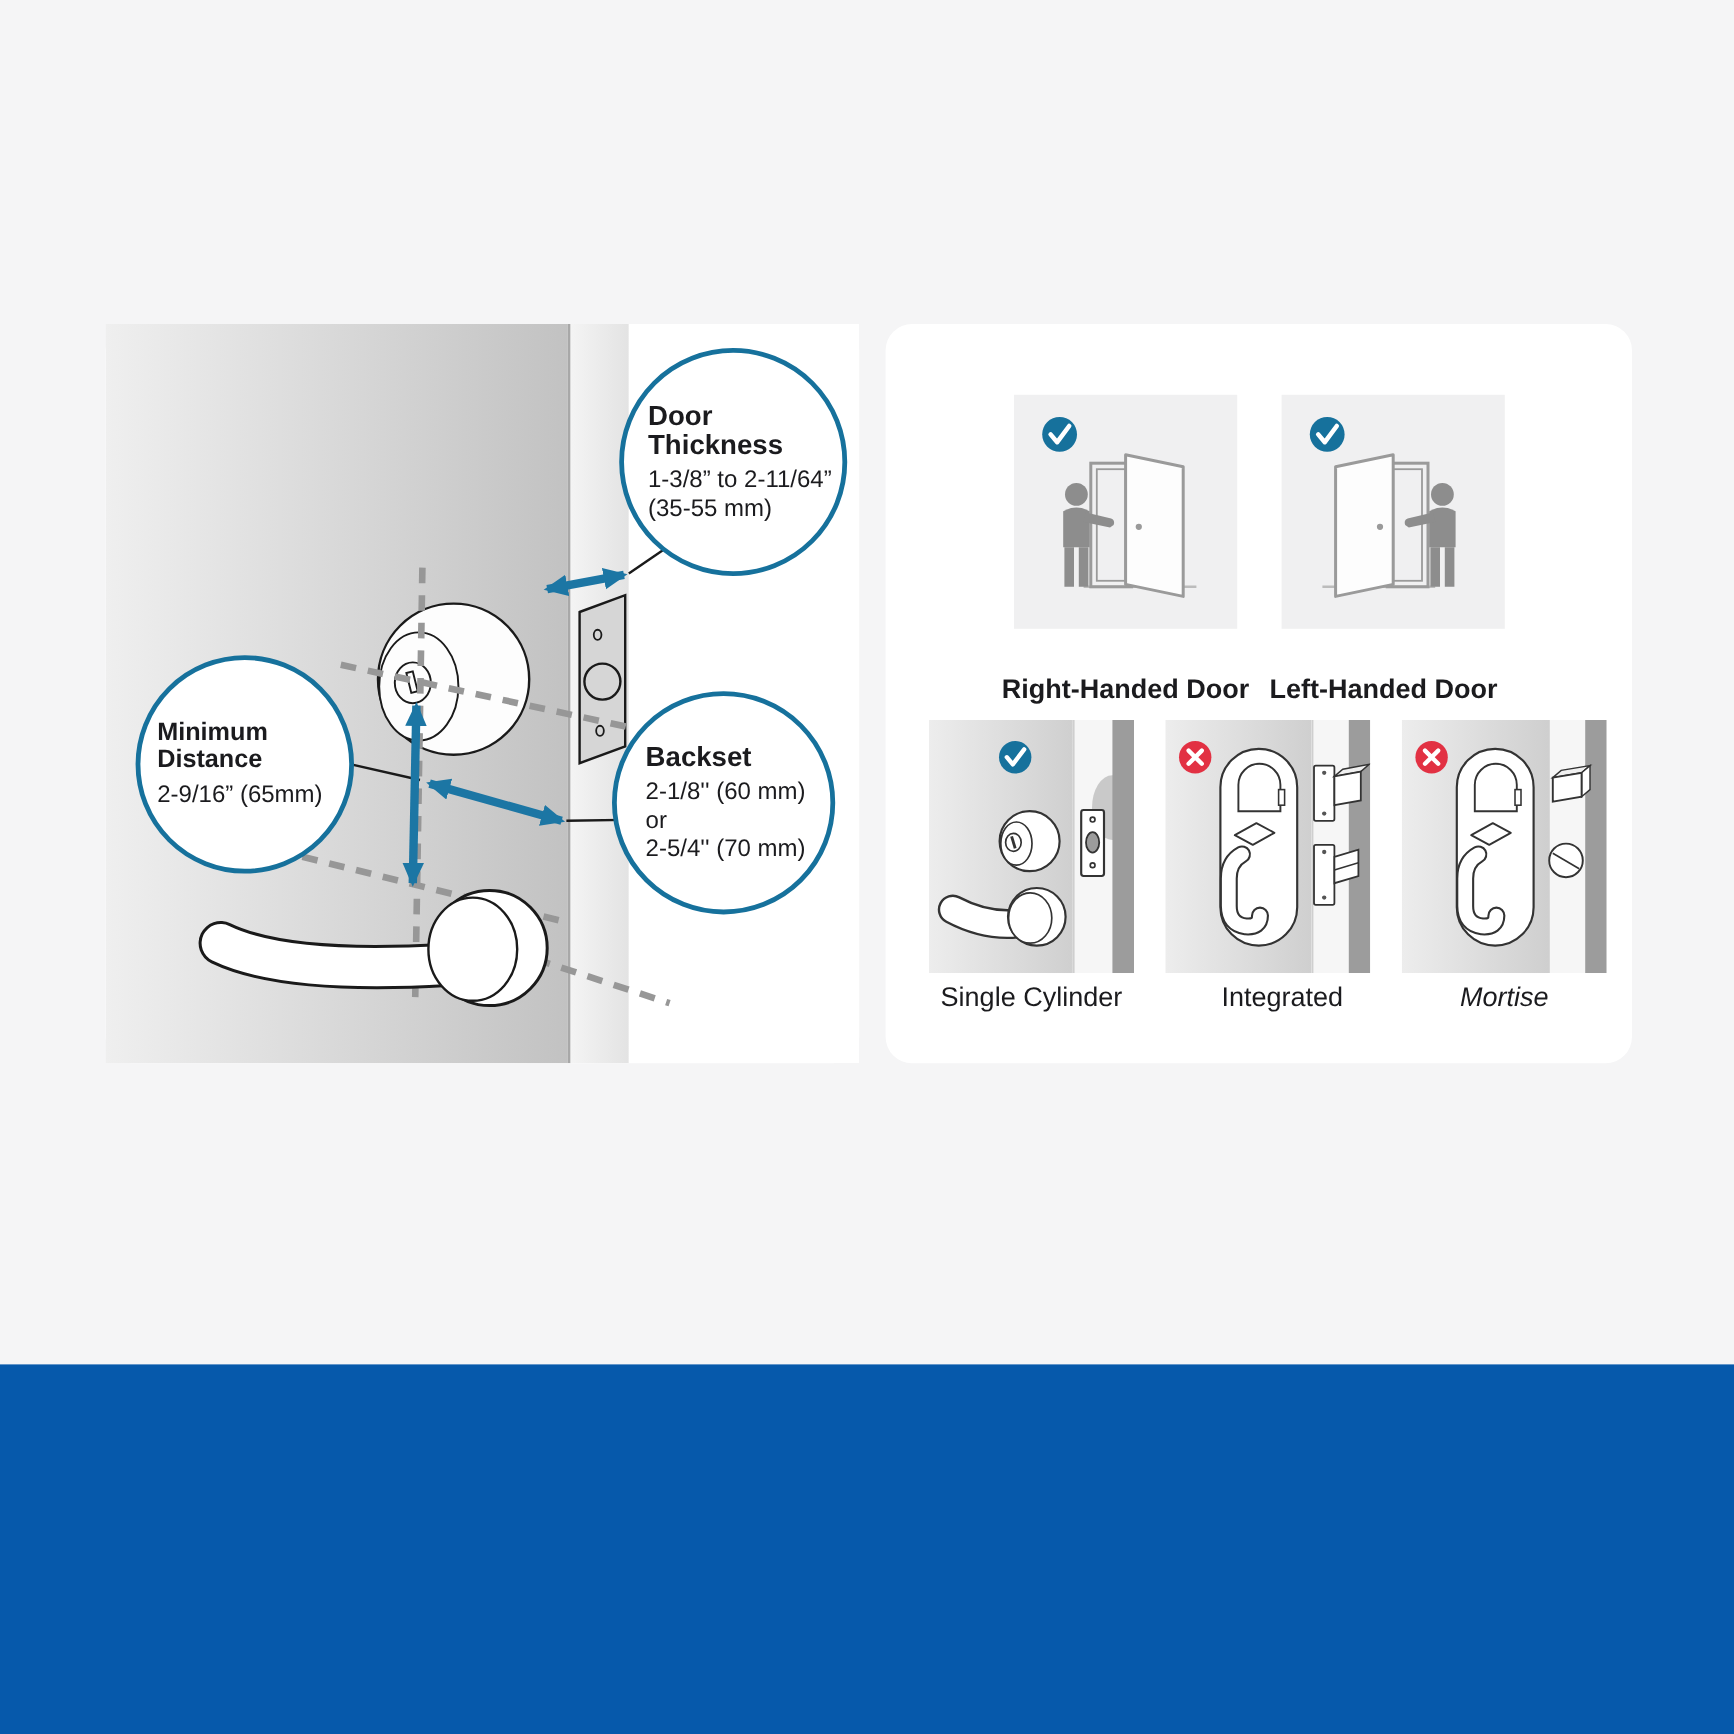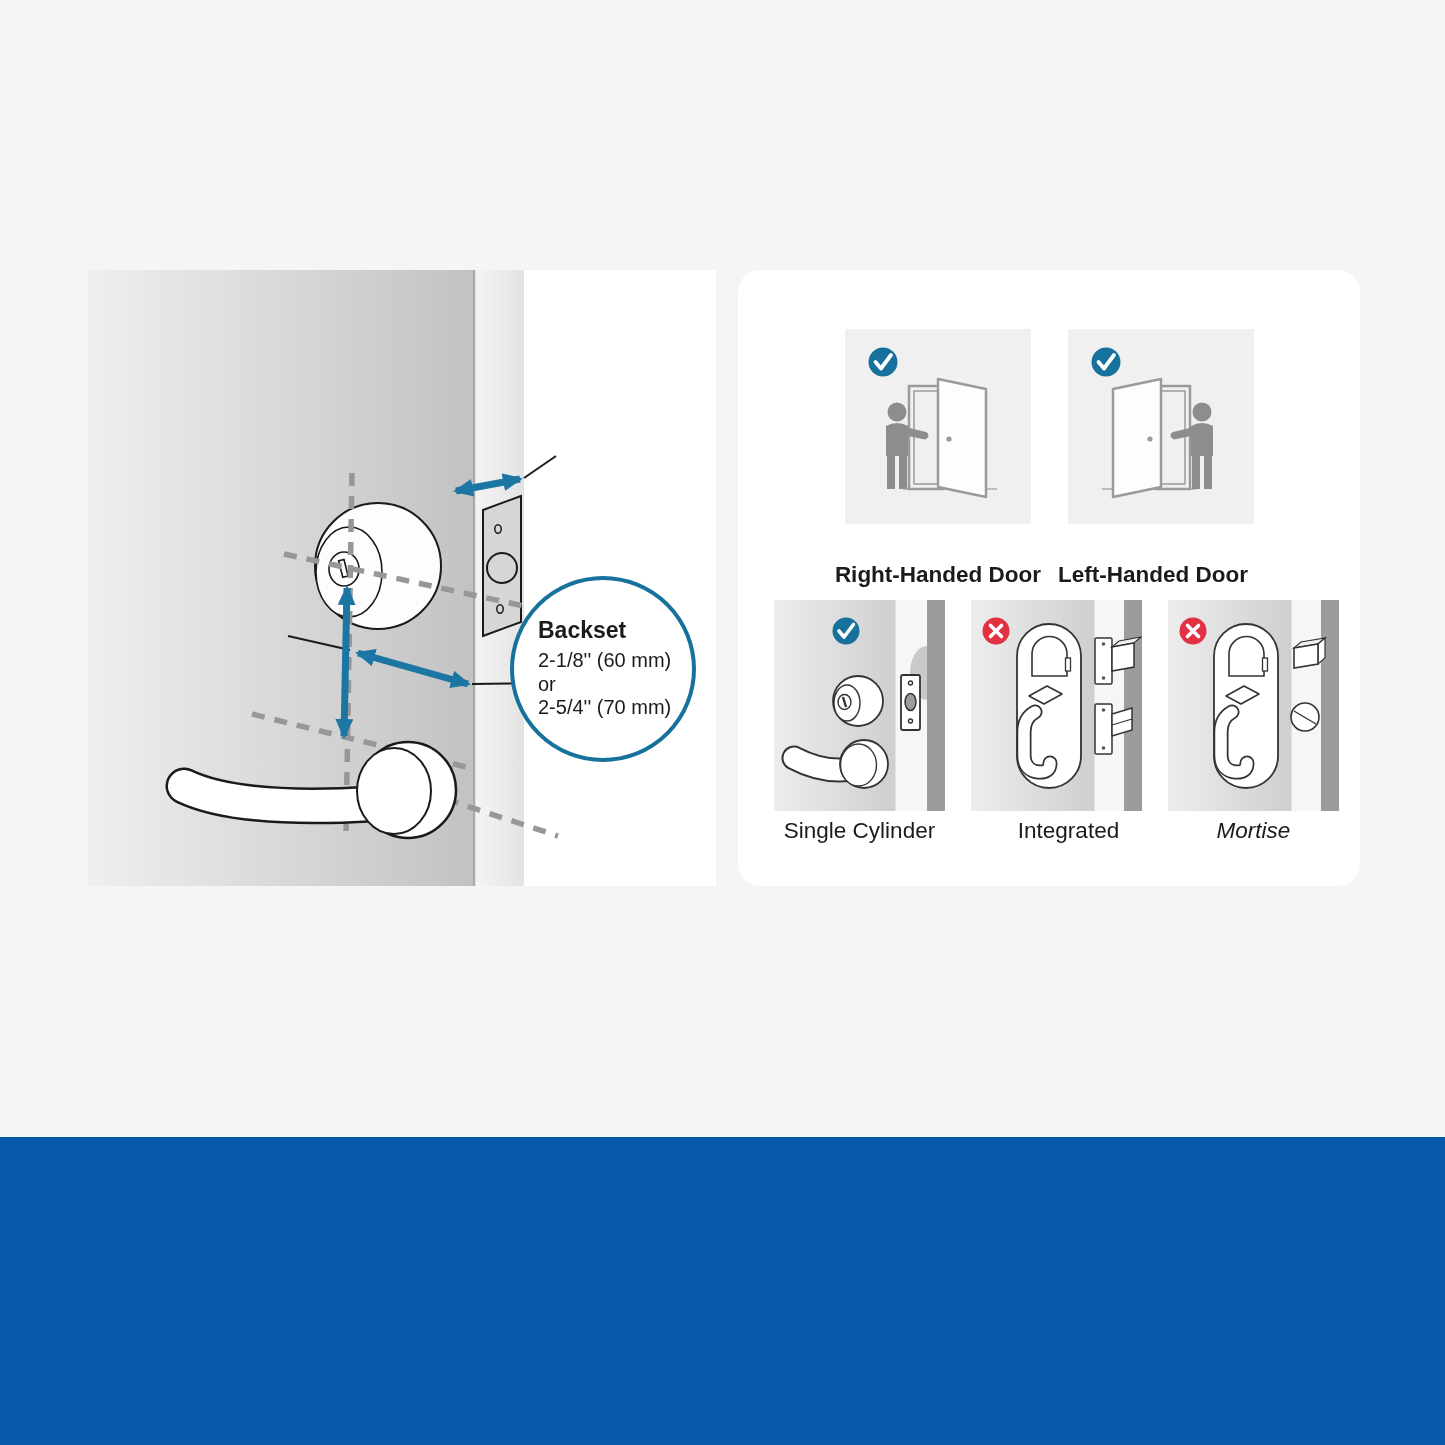--- a/index.html
+++ b/index.html
@@ -89,20 +89,29 @@
         <path d="M436,208 L468,186"></path>
       </g>
 
       <g stroke="#1c76a4" stroke-width="7" fill="none">
         <line x1="368" y1="221" x2="432" y2="209" marker-start="url(#ah)" marker-end="url(#ah)"></line>
         <line x1="259" y1="318" x2="256" y2="466" marker-start="url(#ah)" marker-end="url(#ah)"></line>
         <line x1="270" y1="383" x2="380" y2="414" marker-start="url(#ah)" marker-end="url(#ah)"></line>
       </g>
     </svg>
 
+    <div class="callout" id="co-thickness">
+      <h4>Door Thickness</h4>
+      <p>1-3/8” to 2-11/64”</p>
+      <p>(35-55 mm)</p>
+    </div>
+    <div class="callout" id="co-mindist">
+      <h4>Minimum Distance</h4>
+      <p>2-9/16” (65mm)</p>
+    </div>
     <div class="callout" id="co-backset">
       <h4>Backset</h4>
       <p>2-1/8'' (60 mm) or</p>
       <p>2-5/4'' (70 mm)</p>
     </div>
   </div>
 
   <div class="card" id="compat-card">
 
     <div class="tile toptile" style="left:107px;top:59px;width:186px;height:195px;">

